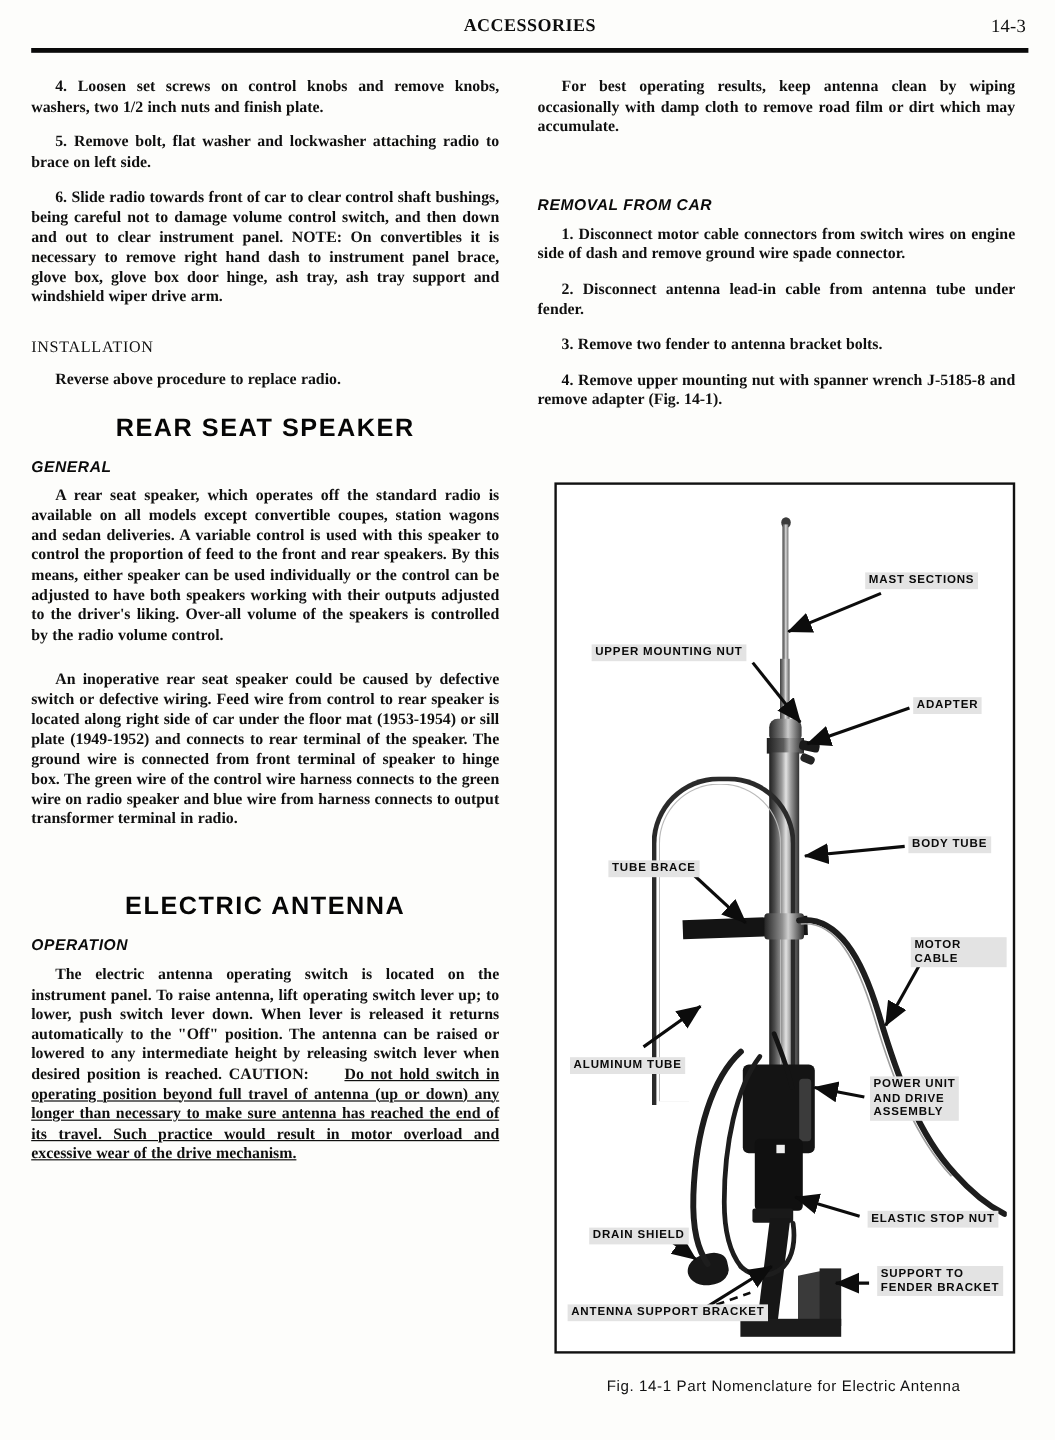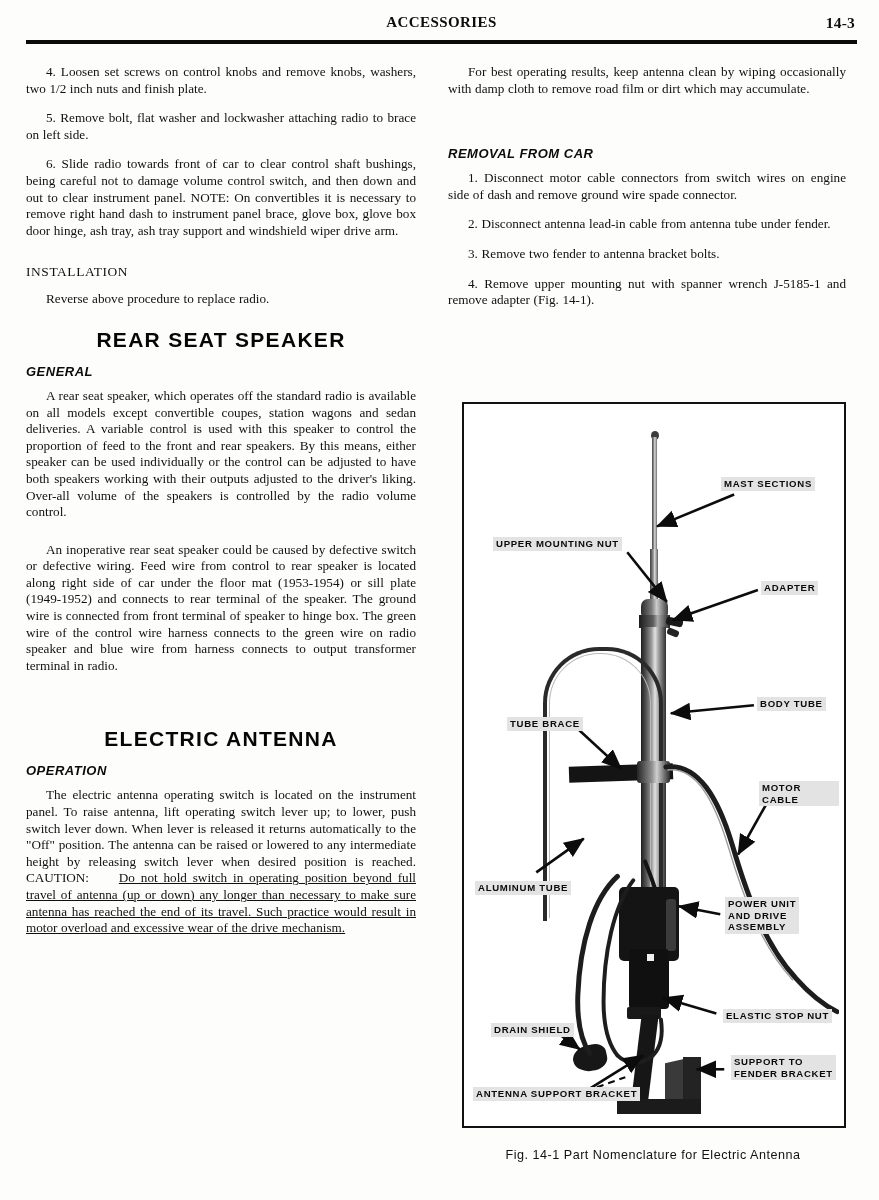--- a/index.html
+++ b/index.html
@@ -41,21 +41,21 @@
     font-weight: bold;
     font-size: 15px;
     letter-spacing: 0.4px;
     color: #0d0d0d;
   }
   .runhead-folio {
     position: absolute;
     right: 0;
     top: 0;
     font-family: "Liberation Serif", "DejaVu Serif", serif;
-    font-weight: bold;
+    font-weight: normal;
     font-size: 15.5px;
     letter-spacing: 0.2px;
     color: #0d0d0d;
   }
   .rule {
     position: absolute;
     left: 26px;
     right: 22px;
     top: 40px;
     height: 4px;
@@ -67,21 +67,21 @@
     position: absolute;
     top: 64px;
   }
   .col-left  { left: 26px;  width: 390px; }
   .col-right { left: 448px; width: 398px; }
 
   p.body {
     margin: 0 0 13px 0;
     font-size: 13.2px;
     line-height: 16.6px;
-    font-weight: normal;
+    font-weight: bold;
     text-align: justify;
     text-indent: 20px;
     color: #101010;
     word-spacing: 0.3px;
   }
 
   
   h1.major {
     margin: 20px 0 12px 0;
     text-align: center;
@@ -405,21 +405,21 @@
 
   <div class="col col-right">
     <p class="body">For best operating results, keep antenna clean by wiping occasionally with damp cloth to remove road film or dirt which may accumulate.</p>
 
     <div class="gap-lg"></div>
     <h2 class="sub-sans">REMOVAL FROM CAR</h2>
 
     <p class="body">1. Disconnect motor cable connectors from switch wires on engine side of dash and remove ground wire spade connector.</p>
     <p class="body">2. Disconnect antenna lead-in cable from antenna tube under fender.</p>
     <p class="body">3. Remove two fender to antenna bracket bolts.</p>
-    <p class="body">4. Remove upper mounting nut with spanner wrench J-5185-1 and remove adapter (Fig. 14-1).</p>
+    <p class="body">4. Remove upper mounting nut with spanner wrench J-5185-8 and remove adapter (Fig. 14-1).</p>
   </div>
 
   <div class="figure">
     <div class="fig-frame">
       <div class="fig-inner">
 
         <div class="mast-tip"></div>
         <div class="mast"></div>
         <div class="mast2"></div>
         <div class="nut"></div>

